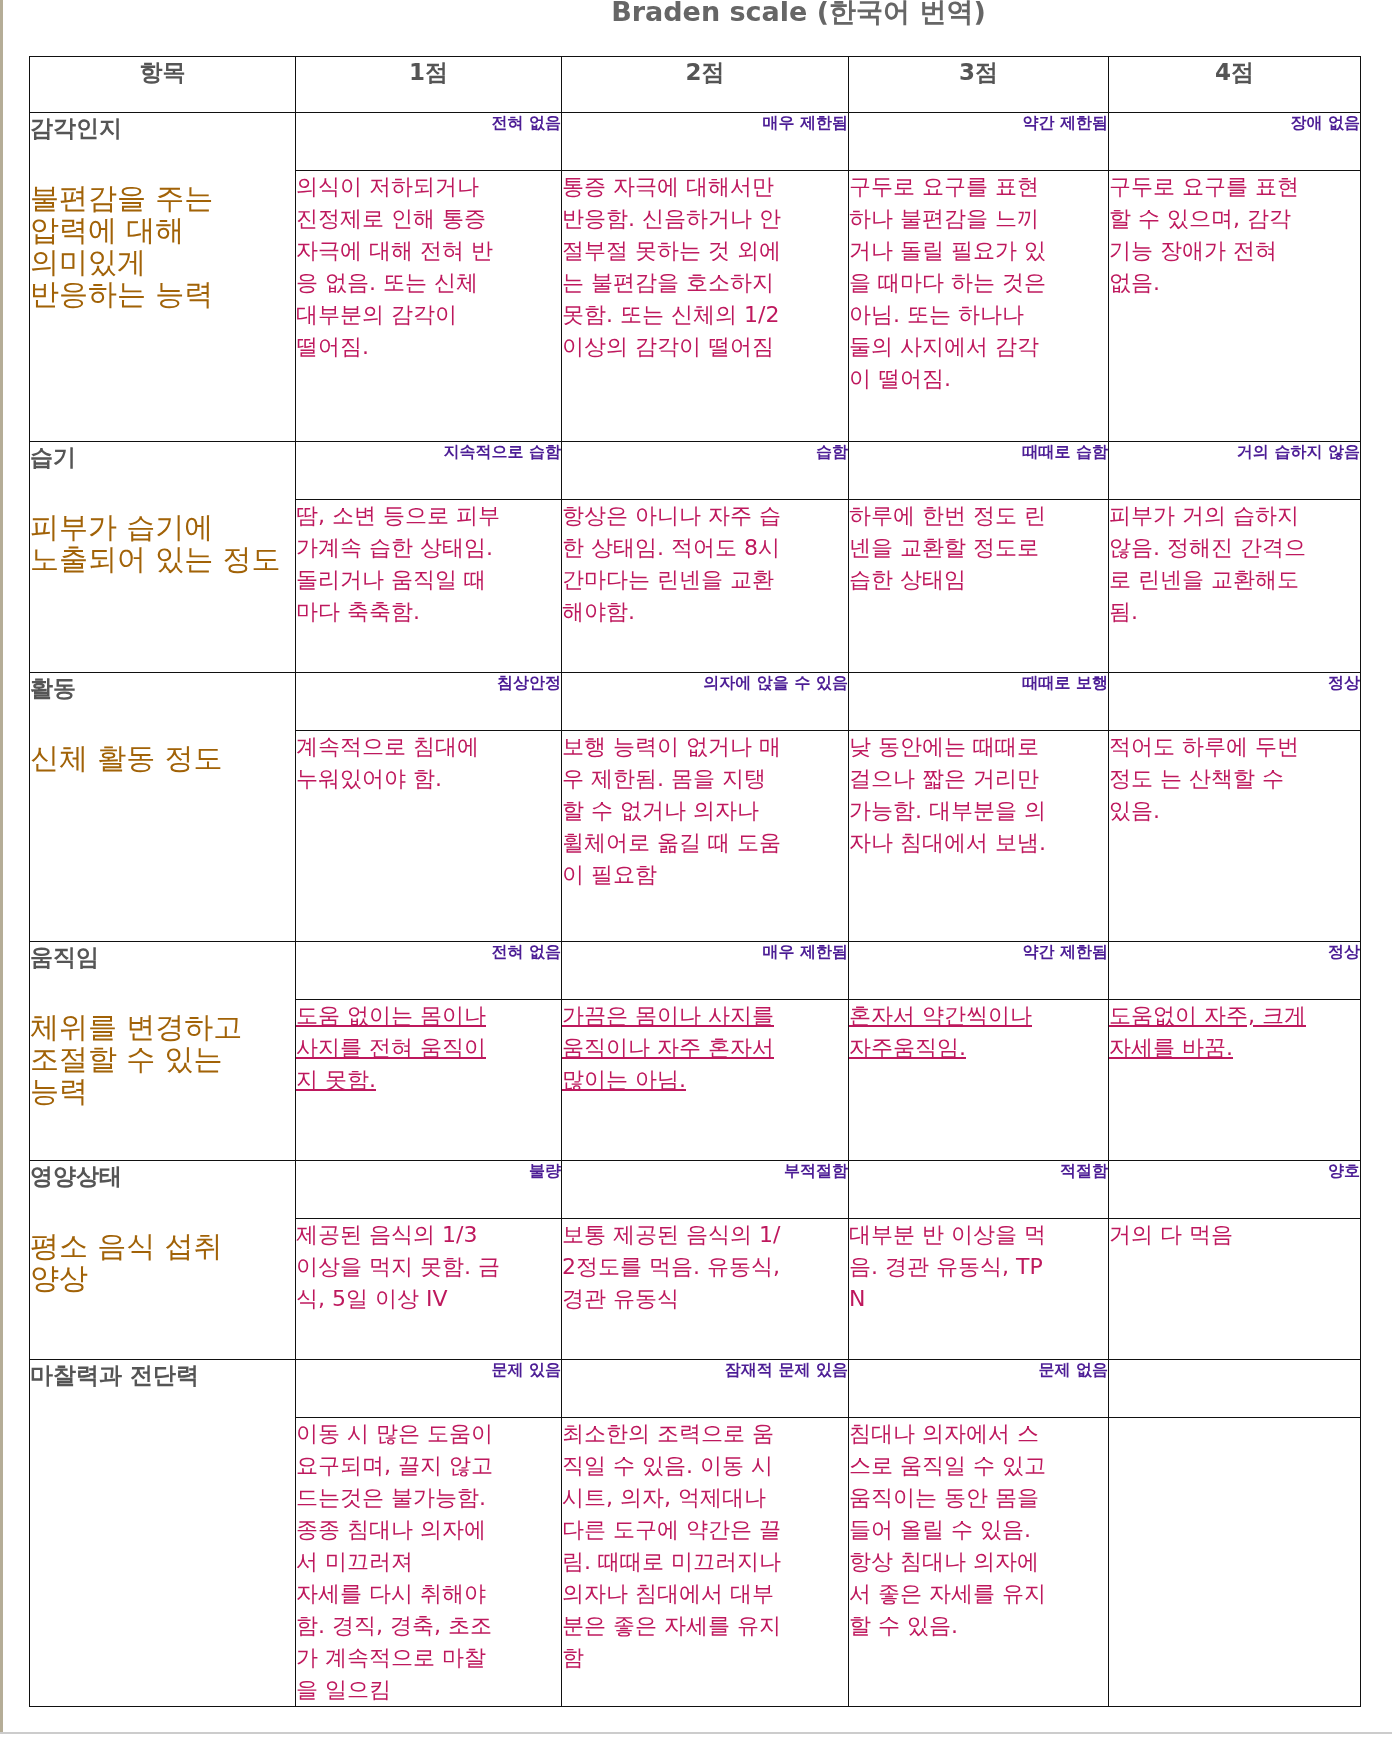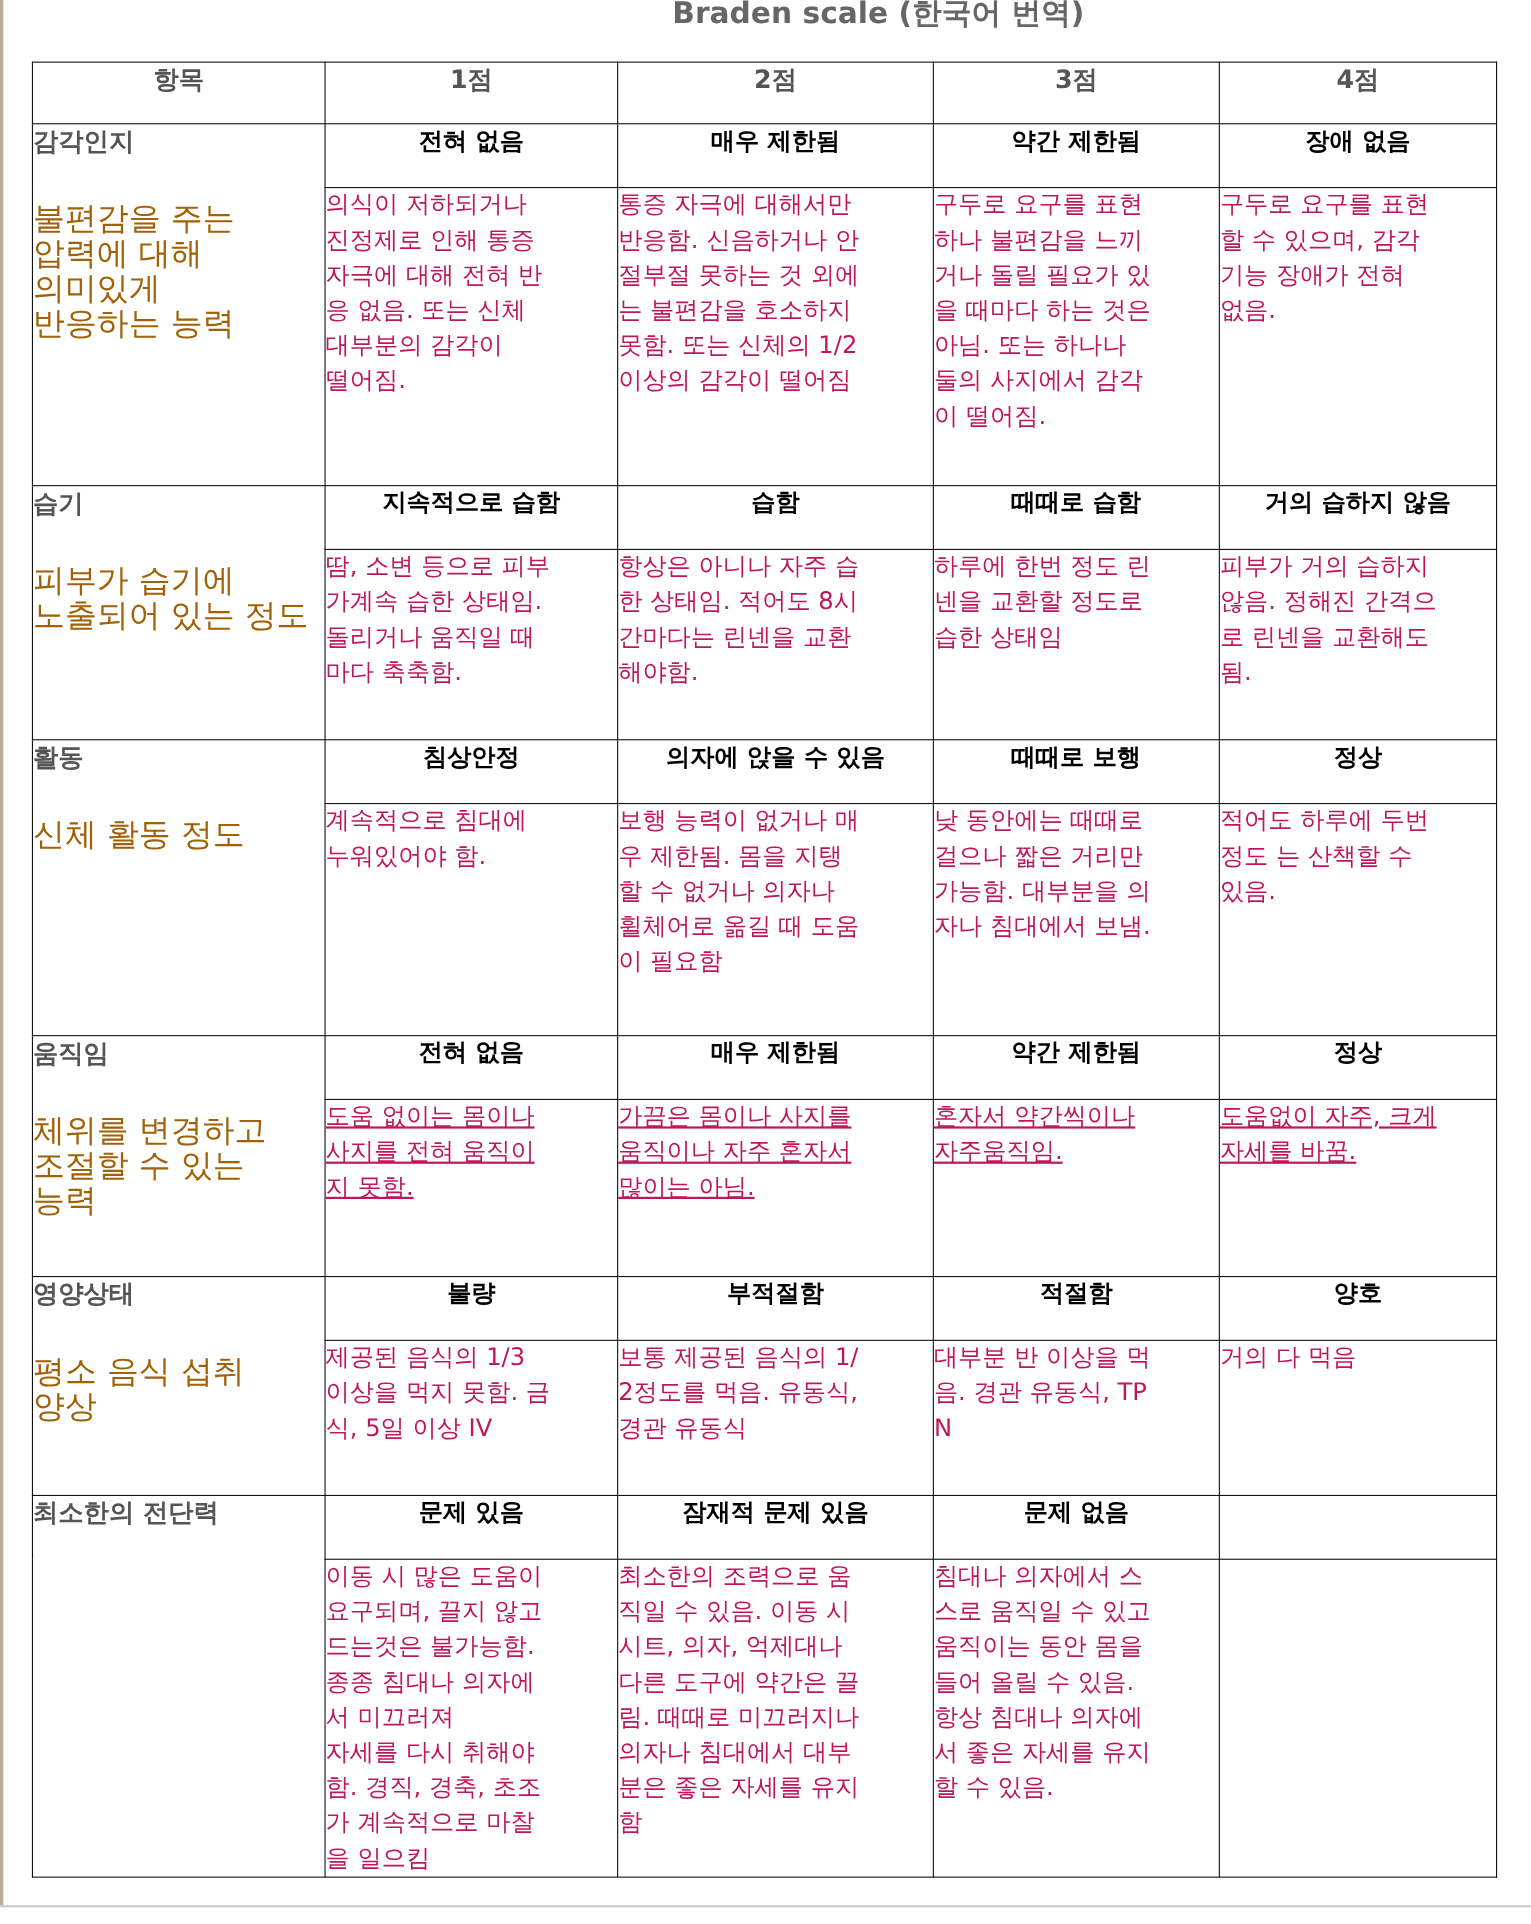--- a/index.html
+++ b/index.html
@@ -42,22 +42,22 @@
     padding: 0 0 0 10px; vertical-align: middle;
   }
   .item-name {
     text-align: left; font-size: 23px; font-weight: bold; color: #555555;
     padding-right: 10px; margin-bottom: 38px;
   }
   .item-desc {
     font-size: 29px; line-height: 32px; color: #a16207; white-space: pre-line;
   }
   td.level {
-    height: 57px; text-align: center; vertical-align: middle;
-    font-size: 22px; font-weight: bold; color: #000000;
+    height: 57px; text-align: right; vertical-align: middle;
+    font-size: 16px; font-weight: bold; color: #4c1d95;
   }
   td.desc {
     padding: 6px 10px 8px 11px; font-size: 22px; line-height: 32px;
     color: #be185d; white-space: pre-line; word-break: keep-all;
   }
   .r-sensory td.desc { height: 270px; }
   .r-moisture td.desc { height: 172px; }
   .r-activity td.desc { height: 210px; }
   .r-mobility td.desc { height: 160px; text-decoration: underline; }
   .r-nutrition td.desc { height: 140px; }
@@ -239,21 +239,21 @@
       <td class="desc">대부분 반 이상을 먹
 음. 경관 유동식, TP
 N</td>
       <td class="desc">거의 다 먹음</td>
     </tr>
   </tbody>
 
   <tbody class="r-friction">
     <tr>
       <td class="item" rowspan="2">
-        <div class="item-name last-item-name">최소한의 전단력</div>
+        <div class="item-name last-item-name">마찰력과 전단력</div>
       </td>
       <td class="level">문제 있음</td>
       <td class="level">잠재적 문제 있음</td>
       <td class="level">문제 없음</td>
       <td class="level"></td>
     </tr>
     <tr>
       <td class="desc">이동 시 많은 도움이
 요구되며, 끌지 않고
 드는것은 불가능함.

